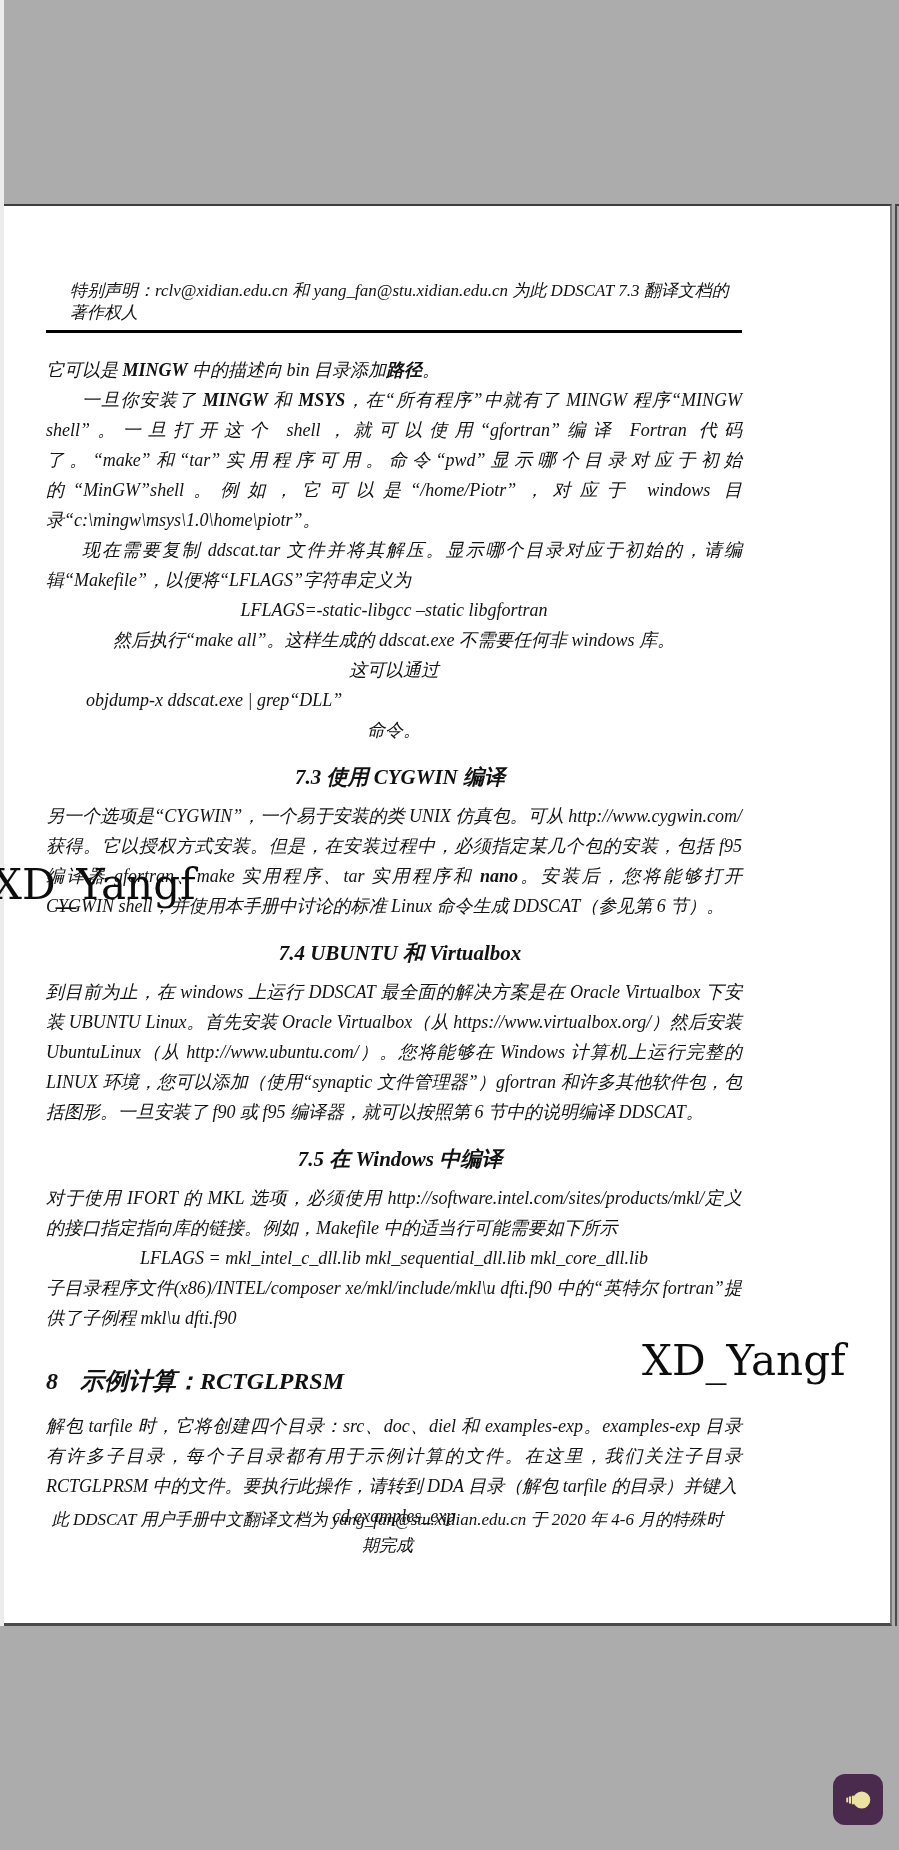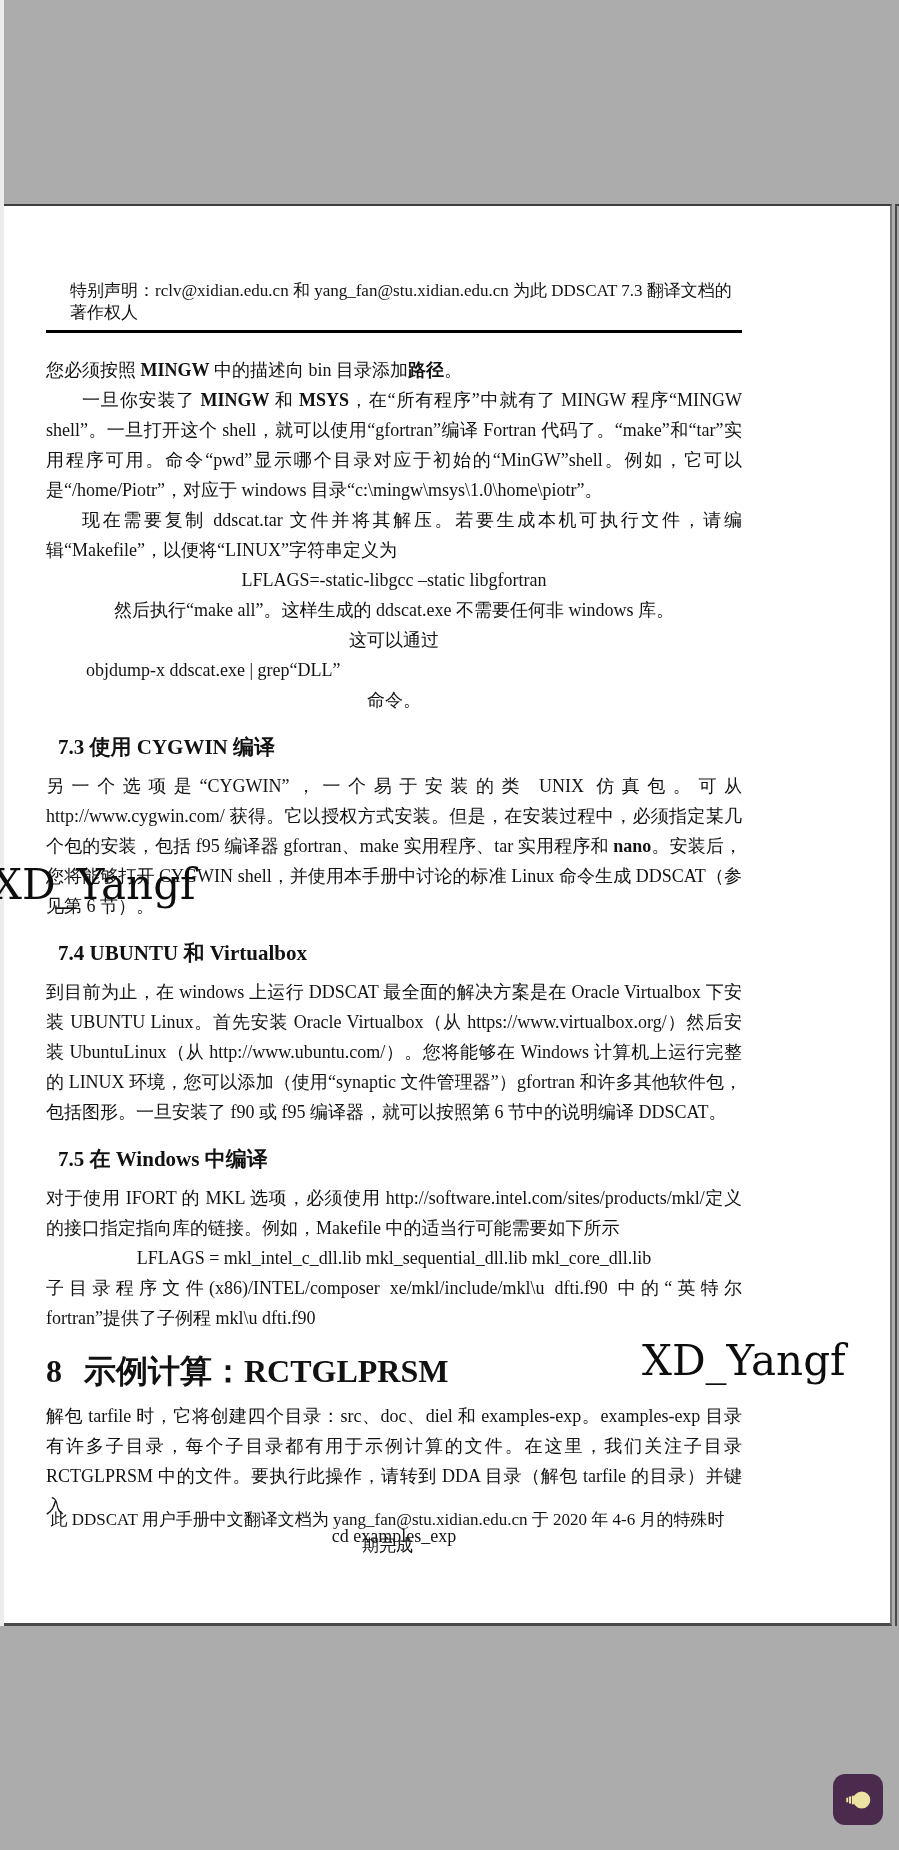--- a/index.html
+++ b/index.html
@@ -26,40 +26,41 @@
     position:absolute; left:895px; top:204px; width:4px; height:1422px;
     background:#a9a9a9;
     border-left:2px solid #4b4b4b;
     border-top:2px solid #3d3d3d;
   }
   .inner {
     position:absolute; inset:0;
     padding:74px 148px 0 42px;
     font-size:18px; line-height:30px;
     text-align:justify;
+    font-style:italic;
   }
   .notice {
     font-size:17px; line-height:22px;
     padding-left:24px; text-align:left;
   }
   .rule {
     border-bottom:3px solid #000;
     margin:6px 0 22px 0;
   }
   p.body { margin:0; }
   p.indent { text-indent:2em; }
   .code { text-align:center; }
   .code-indent { padding-left:40px; text-align:left; }
   h2.sec {
     font-size:21px; line-height:28px; font-weight:bold;
-    margin:18px 0 10px 12px; text-align:left;
+    margin:18px 0 10px 12px; text-align:center;
   }
   h1.sec8 {
-    font-size:32px; line-height:32px; font-weight:bold;
-    margin:22px 0 14px 0; text-align:left;
+    font-size:24px; line-height:32px; font-weight:bold;
+    margin:32px 0 14px 0; text-align:left;
   }
   .sec8 .num { margin-right:22px; }
   .bold { font-weight:bold; }
   .footer-wrap {
     position:absolute; left:42px; right:161px; bottom:64px;
     text-align:center; font-size:17px; line-height:26px;
   }
   .wm {
     position:absolute;
     font-family:"DejaVu Serif","Liberation Serif",serif;
@@ -78,23 +79,23 @@
 <body>
 
 <div class="prev-edge"></div>
 
 <div class="page">
   <div class="inner">
 
     <div class="notice">特别声明：rclv@xidian.edu.cn 和 yang_fan@stu.xidian.edu.cn 为此 DDSCAT 7.3 翻译文档的著作权人</div>
     <div class="rule"></div>
 
-    <p class="body"><span>您必须按照 </span><span class="bold">MINGW</span><span> 中的描述向 bin 目录添加</span><span class="bold">路径</span><span>。</span></p>
+    <p class="body"><span>它可以是 </span><span class="bold">MINGW</span><span> 中的描述向 bin 目录添加</span><span class="bold">路径</span><span>。</span></p>
     <p class="body indent"><span>一旦你安装了 </span><span class="bold">MINGW</span><span> 和 </span><span class="bold">MSYS</span><span>，在“所有程序”中就有了 MINGW 程序“MINGW shell”。一旦打开这个 shell，就可以使用“gfortran”编译 Fortran 代码了。“make”和“tar”实用程序可用。命令“pwd”显示哪个目录对应于初始的“MinGW”shell。例如，它可以是“/home/Piotr”，对应于 windows 目录“c:\mingw\msys\1.0\home\piotr”。</span></p>
-    <p class="body indent">现在需要复制 ddscat.tar 文件并将其解压。若要生成本机可执行文件，请编辑“Makefile”，以便将“LINUX”字符串定义为</p>
+    <p class="body indent">现在需要复制 ddscat.tar 文件并将其解压。显示哪个目录对应于初始的，请编辑“Makefile”，以便将“LFLAGS”字符串定义为</p>
     <p class="body code">LFLAGS=-static-libgcc –static libgfortran</p>
     <p class="body code">然后执行“make all”。这样生成的 ddscat.exe 不需要任何非 windows 库。</p>
     <p class="body code">这可以通过</p>
     <p class="body code-indent">objdump-x ddscat.exe | grep“DLL”</p>
     <p class="body code">命令。</p>
 
     <h2 class="sec">7.3 使用 CYGWIN 编译</h2>
     <p class="body"><span>另一个选项是“CYGWIN”，一个易于安装的类 UNIX 仿真包。可从 http://www.cygwin.com/ 获得。它以授权方式安装。但是，在安装过程中，必须指定某几个包的安装，包括 f95 编译器 gfortran、make 实用程序、tar 实用程序和 </span><span class="bold">nano</span><span>。安装后，您将能够打开 CYGWIN shell，并使用本手册中讨论的标准 Linux 命令生成 DDSCAT（参见第 6 节）。</span></p>
 
     <h2 class="sec">7.4 UBUNTU 和 Virtualbox</h2>

